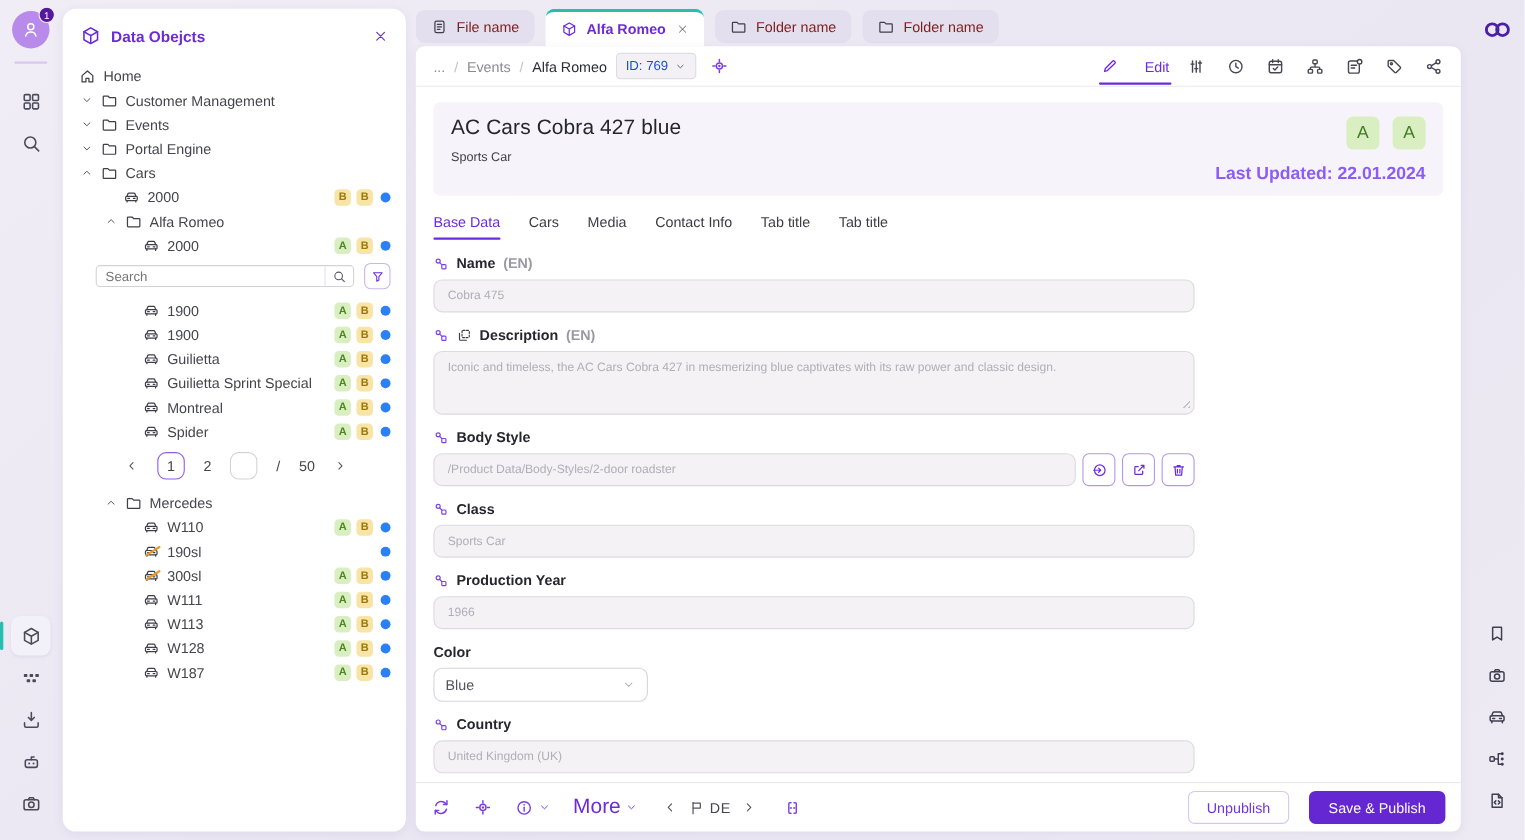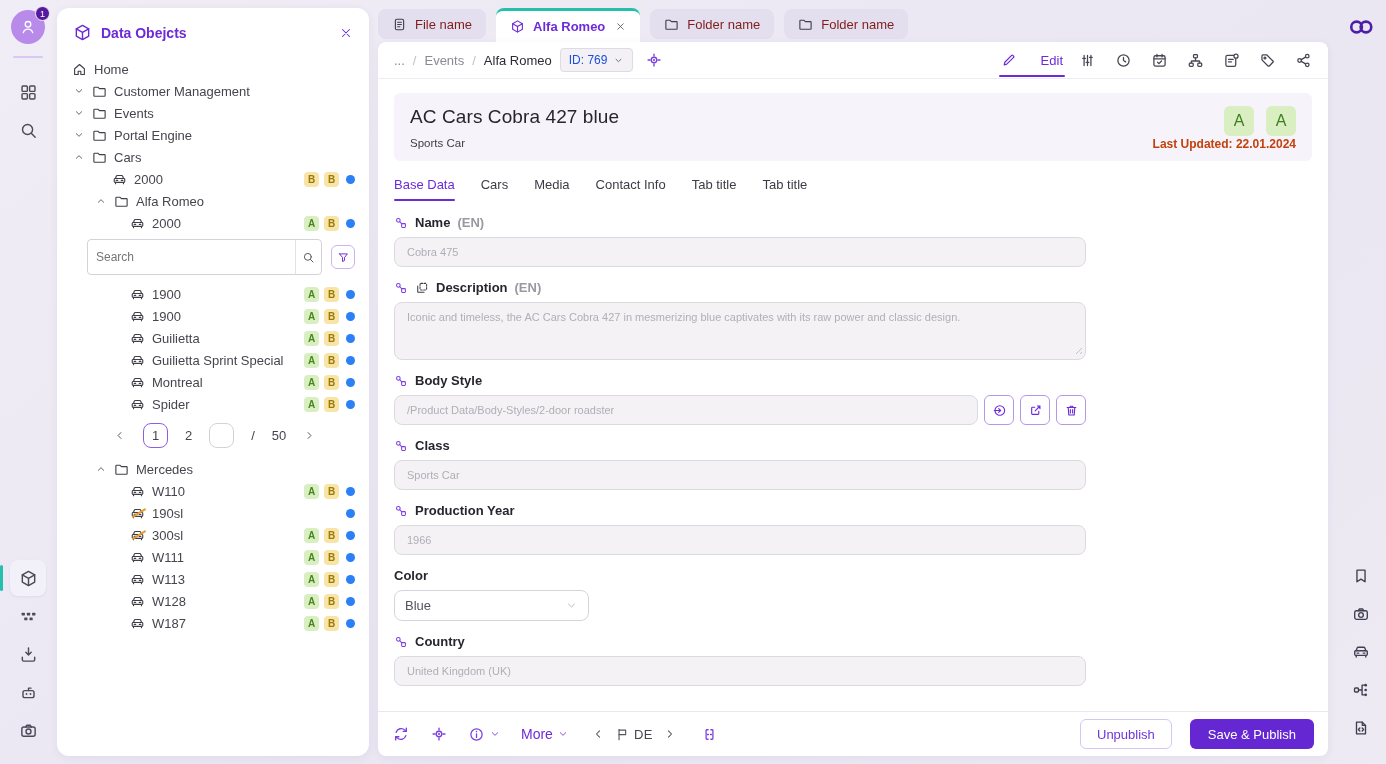--- a/index.html
+++ b/index.html
@@ -39,21 +39,21 @@
   .trow .ticon{margin-right:7px;color:#3f3f49}
   .trow .tlabel{flex:1;overflow:hidden;text-overflow:ellipsis}
   .badges{display:flex;align-items:center;gap:5px;margin-left:6px}
   .badge{width:15px;height:15px;border-radius:4px;font-size:10px;font-weight:bold;display:flex;align-items:center;justify-content:center}
   .badge.A{background:var(--badge-a-bg);color:var(--badge-a-tx)}
   .badge.B{background:var(--badge-b-bg);color:var(--badge-b-tx)}
   .dot{width:9px;height:9px;border-radius:50%;background:var(--dot);margin-left:2px}
   .car-off-wrap{position:relative;color:#b9b7c0}
   .car-off-wrap .slash{position:absolute;left:1px;top:6px;width:16px;height:2px;background:#e69b2e;border-radius:2px;transform:rotate(-32deg)}
   .tree-search{display:flex;align-items:center;gap:9px;margin:5px 0 8px;padding-left:16px}
-  .tsearch-box{flex:1;display:flex;align-items:center;height:36px;border:1px solid #d4d2d9;border-radius:4px;background:#fff;overflow:hidden}
+  .tsearch-box{flex:1;display:flex;align-items:center;height:20px;border:1px solid #d4d2d9;border-radius:4px;background:#fff;overflow:hidden}
   .tsearch-box input{flex:1;border:none;outline:none;padding:0 8px;font-size:12px;color:#55545e;font-family:inherit;background:transparent}
   .tsearch-box .mag{width:26px;height:100%;display:flex;align-items:center;justify-content:center;color:#55545e;border-left:1px solid #e4e2e8}
   .tfilter{width:24px;height:24px;border:1px solid #cbb4ef;border-radius:6px;background:#fff;color:var(--purple);display:flex;align-items:center;justify-content:center;cursor:pointer}
   .tree-pager{display:flex;align-items:center;gap:17px;margin:8px 0 10px;padding-left:42px;color:#45454e}
   .pagebox{width:25px;height:25px;border-radius:8px;display:flex;align-items:center;justify-content:center}
   .pagebox.cur{border:1.5px solid #8f5ce8}
   .pagebox.empty{border:1px solid #d4d2d9}
   .pager-chev{color:#55545e;cursor:pointer}
 
   
@@ -78,21 +78,21 @@
   .edit-group::after{content:'';position:absolute;left:-2px;right:-2px;bottom:-9px;height:2.5px;background:var(--purple);border-radius:3px}
   .htools{display:flex;align-items:center;gap:19px;color:var(--icon-dark)}
   .htools .ico{cursor:pointer}
 
   .obj-card{margin:14px 16px 0;background:var(--card);border-radius:6px;padding:13px 16px 10px;display:flex;justify-content:space-between;flex:none}
   .obj-title{font-size:19px;font-weight:500;color:#26262e;letter-spacing:.1px}
   .obj-sub{font-size:11.5px;color:#40404a;margin-top:9px}
   .obj-right{display:flex;flex-direction:column;align-items:flex-end}
   .a-badges{display:flex;gap:12px}
   .a-badge{width:30px;height:30px;border-radius:6px;background:var(--badge-a-bg);color:#3e7d22;font-size:16px;display:flex;align-items:center;justify-content:center}
-  .last-upd{font-size:12px;font-weight:bold;color:#c2410c;margin-top:1px}
+  .last-upd{font-size:16px;font-weight:bold;color:#8b5cf6;margin-top:14px}
 
   .ctabs{display:flex;gap:26px;margin:16px 16px 0;flex:none}
   .ctab{padding-bottom:9px;color:#3c3c46;cursor:pointer;position:relative}
   .ctab.active{color:var(--purple)}
   .ctab.active::after{content:'';position:absolute;left:0;right:0;bottom:0;height:2.5px;border-radius:3px;background:var(--purple)}
 
   .form{flex:1;padding:1px 16px 6px;overflow:hidden}
   .f-label{display:flex;align-items:center;gap:7px;margin:13px 0 7px;font-weight:bold;color:#26262e}
   .f-label .lk{color:var(--purple-soft)}
   .f-label .cp{color:#3c3c46}
@@ -104,21 +104,21 @@
      background:repeating-linear-gradient(135deg,transparent 0 2px,#c4c2c9 2px 3px);clip-path:polygon(100% 0,100% 100%,0 100%)}
   .rel-row{display:flex;align-items:center;gap:6px;width:692px}
   .rel-row .f-input{flex:1;width:auto}
   .rel-btn{width:30px;height:30px;border:1px solid #b597ea;border-radius:6px;background:#fff;color:var(--purple);display:flex;align-items:center;justify-content:center;cursor:pointer}
   .f-select{width:195px;height:31px;background:#fff;border:1px solid #d6d4da;border-radius:8px;display:flex;align-items:center;justify-content:space-between;padding:0 10px;color:#55545e;cursor:pointer}
   .f-select .chev{color:#b5b3bc}
 
   .footer{height:45px;flex:none;border-top:1px solid #e9e8ee;display:flex;align-items:center;padding:0 14px;gap:8px}
   .fgroup{display:flex;align-items:center;gap:20px;color:var(--purple-soft)}
   .fchip{display:flex;align-items:center;gap:4px;cursor:pointer}
-  .more-label{color:var(--purple);font-size:14px}
+  .more-label{color:var(--purple);font-size:19px}
   .fnav{display:flex;align-items:center;gap:10px;color:#55545e;margin-left:14px}
   .fnav .lang{font-size:13px;color:#45454e;letter-spacing:.5px}
   .fbrackets{color:var(--purple-soft);margin-left:16px;cursor:pointer}
   .f-spacer{flex:1}
   .btn{height:30px;border-radius:6px;font-size:13px;padding:0 16px;cursor:pointer;font-family:inherit}
   .btn-ghost{background:#fff;border:1px solid #d6c6f3;color:#7136d9}
   .btn-primary{background:#6527d2;border:none;color:#fff;padding:0 18px;margin-left:10px}
 
   
   .rrail{position:absolute;right:0;top:0;bottom:0;width:50px;display:flex;flex-direction:column;align-items:center;padding:14px 0 16px}

